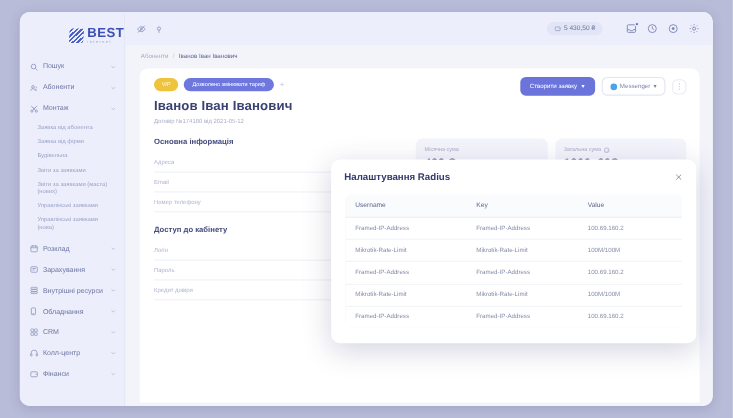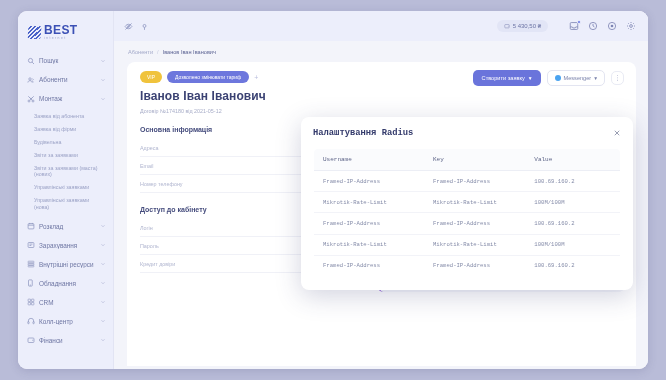--- a/index.html
+++ b/index.html
@@ -21,20 +21,21 @@
   }
 
   
   .sidebar {
     width: 96px;
     background: #eceefb;
     border-right: 1px solid #e2e4f3;
     display: flex; flex-direction: column;
     padding-top: 6px;
     flex: none;
+    align-items: flex-end;
   }
   .logo-row {
     display: flex; align-items: center; gap: 3px;
     padding: 7px 0 9px 10px;
   }
   .logo-mark {
     width: 13px; height: 13px; flex: none;
     background:
       repeating-linear-gradient(-45deg, #4b63c9 0 1.6px, transparent 1.6px 3.1px);
     border-radius: 2px;
@@ -237,28 +238,27 @@
     padding: 6px 9px 7px 8px;
     margin-top: 7px; position: relative;
   }
   .note.ai { border-left-color: #9b6edb; }
   .note-t { font-size: 5.4px; font-weight: bold; color: #515887; }
   .note-b { font-size: 4.9px; color: #a7acc7; margin-top: 4px; line-height: 1.5; }
 
   
   .modal {
     position: absolute;
-    left: 187px; top: 76px;
+    left: 187px; top: 104px;
     width: 332px;
     background: #fff;
     border-radius: 8px;
     box-shadow: 0 6px 26px rgba(50,55,110,.22);
     padding: 11px 12px 13px 12px;
     z-index: 40;
-    font-family: Liberation Mono, monospace;
   }
   .modal-head {
     display: flex; align-items: flex-start; justify-content: space-between;
   }
   .modal-title { font-size: 8.8px; font-weight: bold; color: #333a6b; }
   .modal-x {
     width: 8px; height: 8px; color: #6d7490;
     cursor: pointer; flex: none; margin-top: 1px;
   }
   .modal-x svg { width: 8px; height: 8px; display: block; }

